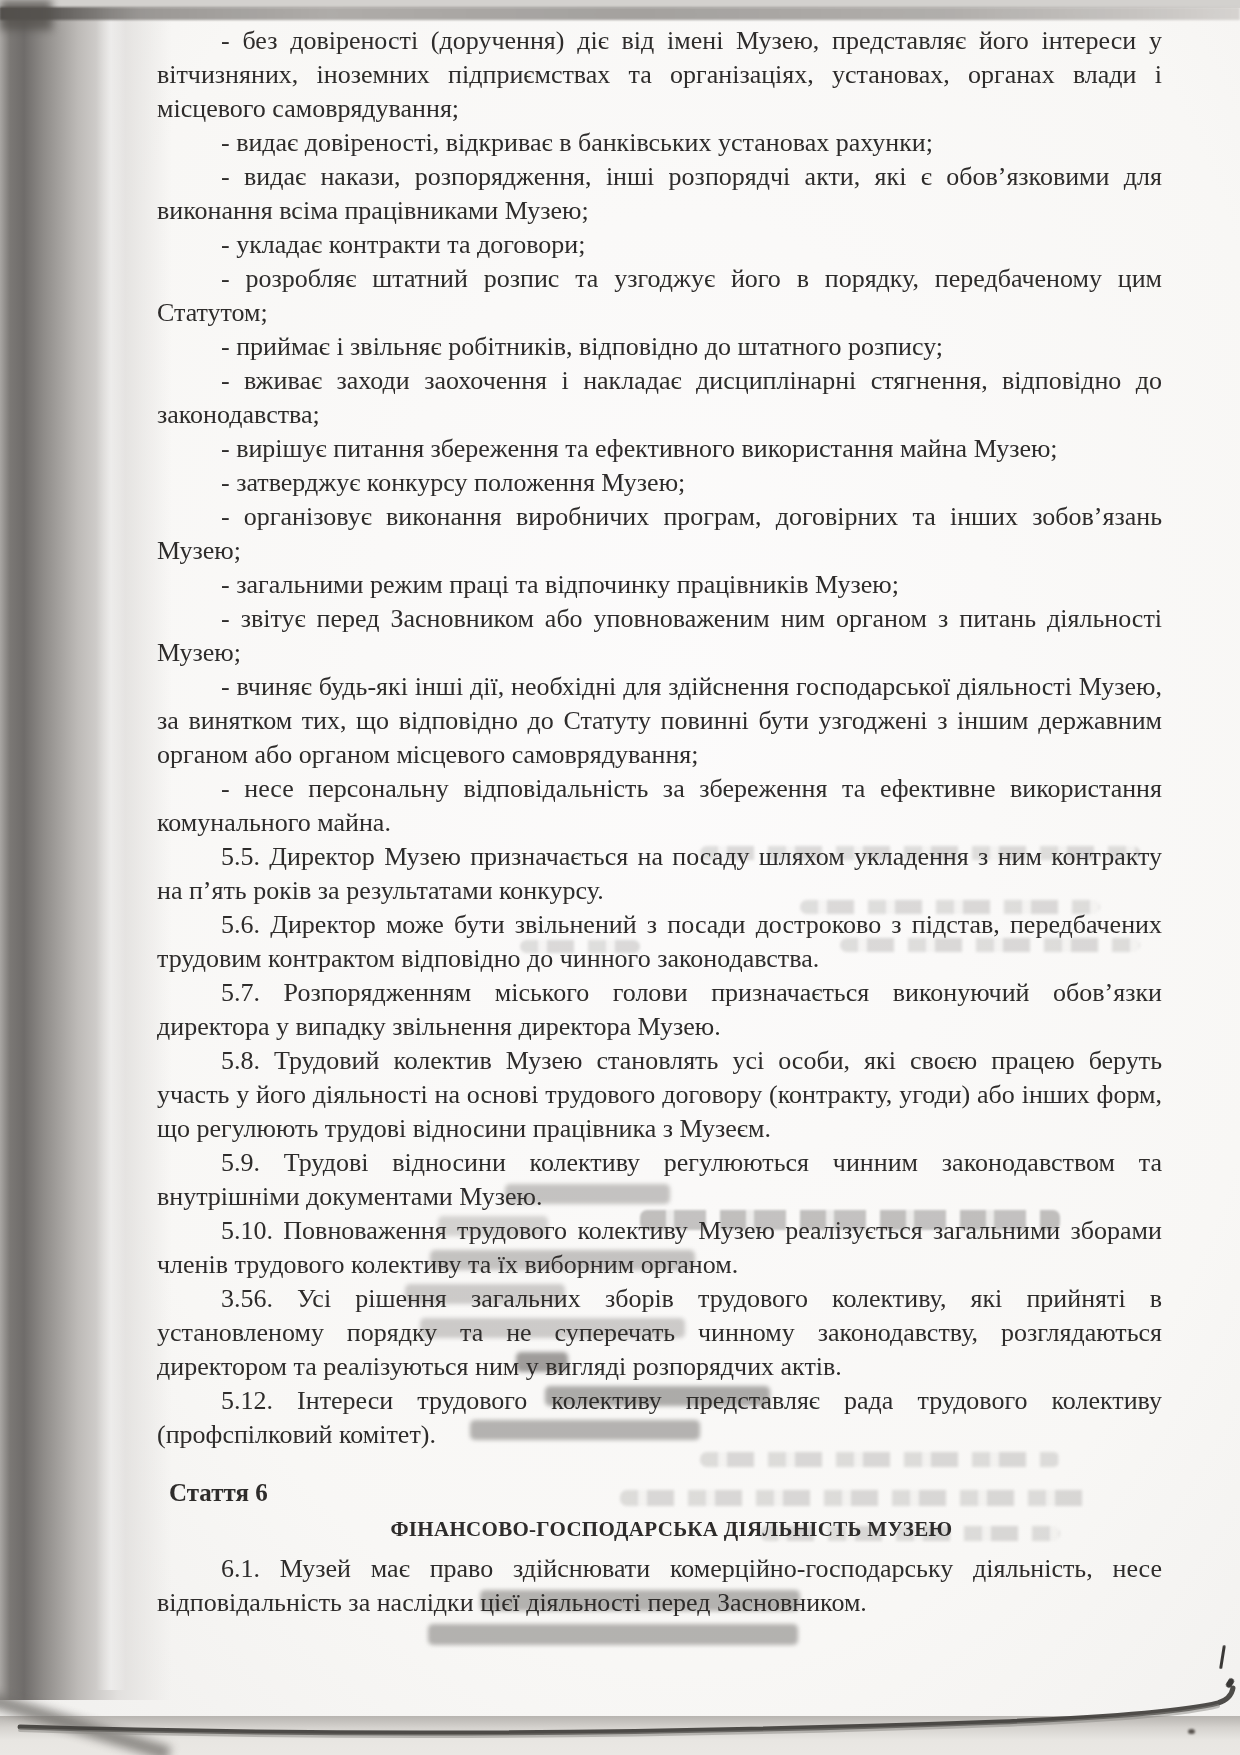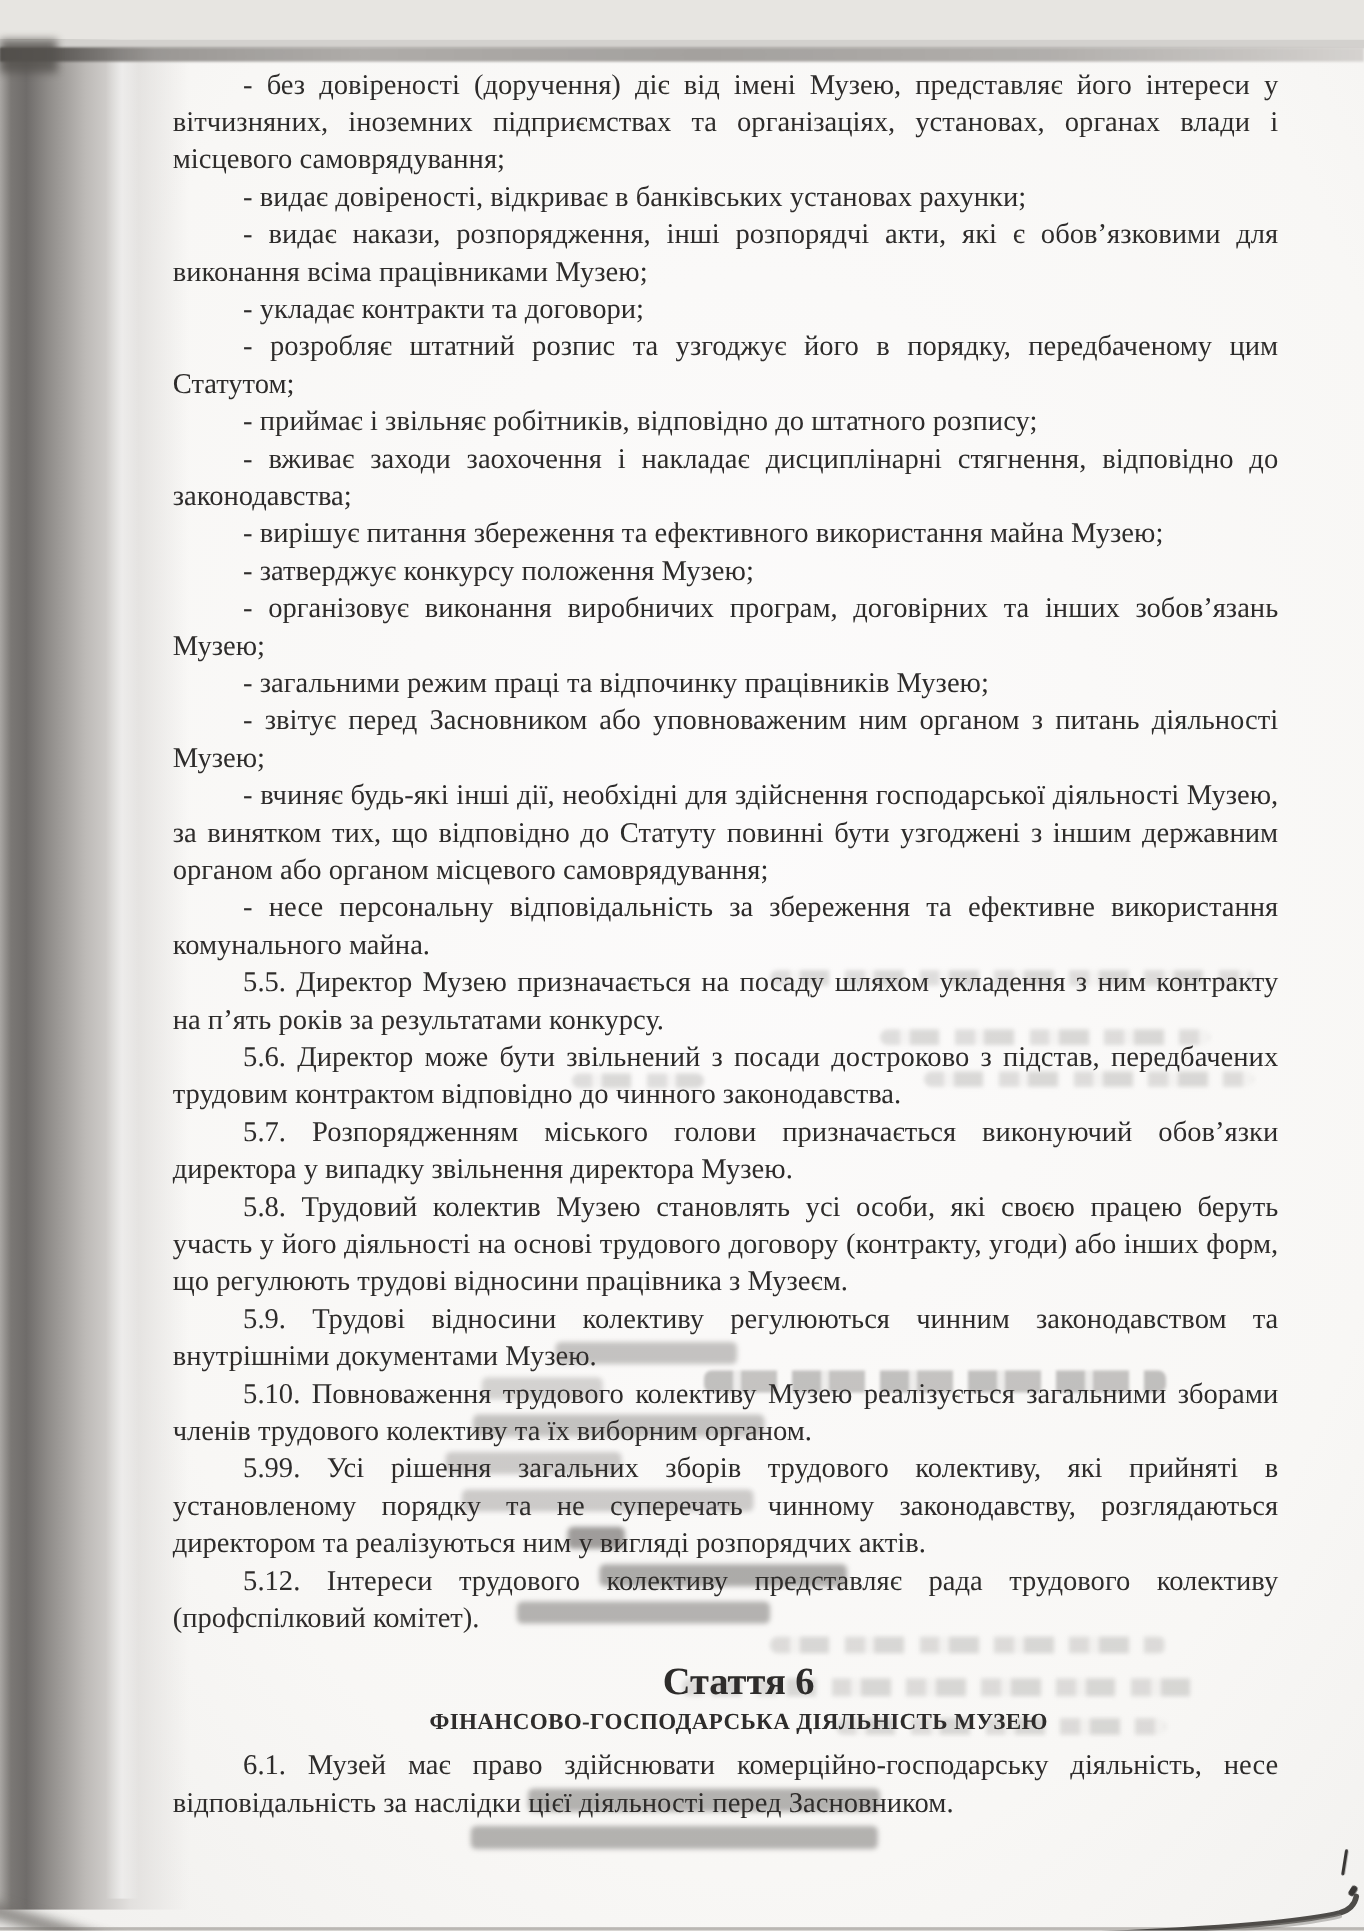--- a/index.html
+++ b/index.html
@@ -1,21 +1,21 @@
 <!DOCTYPE html>
 <html><head>
 <meta charset="utf-8">
 <style>
   html,body{margin:0;padding:0;}
   body{
     width:1240px;height:1755px;overflow:hidden;position:relative;
     background:#e7e5e1;
     font-family:"Liberation Serif","DejaVu Serif",serif;
   }
-  .scan{position:absolute;left:0;top:0;width:1240px;height:1652px;margin-top:36px;}
+  .scan{position:absolute;left:0;top:0;width:1240px;height:1652px;}
   
   .paper{
     position:absolute;left:0;top:0;width:1240px;height:1755px;
     background:radial-gradient(ellipse at 55% 40%, #fcfbfb 0%, #f8f7f5 65%, #f0efed 100%);
   }
   
   .scan-top{position:absolute;left:0;top:0;width:1240px;height:8px;background:#d3d1ce;z-index:4;}
   
   .top-band{
     position:absolute;left:0;top:7px;width:1240px;height:13px;z-index:4;
@@ -35,21 +35,21 @@
   
   .doc-text{
     position:absolute;left:157px;top:24px;width:1005px;z-index:2;
     color:#2e2c2b;filter:blur(0.35px);
   }
   .para{
     margin:0;text-indent:64px;text-align:justify;
     font-size:26px;line-height:34px;
   }
   .article-heading{margin-top:24px;transform:translateX(12px);}
-  .article-label{text-align:center;font-weight:bold;font-size:35px;line-height:34px;}
+  .article-label{text-align:left;font-weight:bold;font-size:25px;line-height:34px;}
   .article-title{text-align:center;font-weight:bold;font-size:21px;line-height:38px;letter-spacing:.3px;}
   .closing{margin-top:4px;}
   
   .ghost{
     position:absolute;z-index:1;border-radius:7px;filter:blur(1.8px);
     background:repeating-linear-gradient(90deg,
       rgba(110,108,106,.20) 0 18px, rgba(110,108,106,.04) 18px 27px,
       rgba(110,108,106,.23) 27px 54px, rgba(110,108,106,0) 54px 68px);
   }
   .ghost.bold{
@@ -108,21 +108,21 @@
     <p class="para">- загальними режим праці та відпочинку працівників Музею;</p>
     <p class="para">- звітує перед Засновником або уповноваженим ним органом з питань діяльності Музею;</p>
     <p class="para">- вчиняє будь-які інші дії, необхідні для здійснення господарської діяльності Музею, за винятком тих, що відповідно до Статуту повинні бути узгоджені з іншим державним органом або органом місцевого самоврядування;</p>
     <p class="para">- несе персональну відповідальність за збереження та ефективне використання комунального майна.</p>
     <p class="para">5.5. Директор Музею призначається на посаду шляхом укладення з ним контракту на п’ять років за результатами конкурсу.</p>
     <p class="para">5.6. Директор може бути звільнений з посади достроково з підстав, передбачених трудовим контрактом відповідно до чинного законодавства.</p>
     <p class="para">5.7. Розпорядженням міського голови призначається виконуючий обов’язки директора у випадку звільнення директора Музею.</p>
     <p class="para">5.8. Трудовий колектив Музею становлять усі особи, які своєю працею беруть участь у його діяльності на основі трудового договору (контракту, угоди) або інших форм, що регулюють трудові відносини працівника з Музеєм.</p>
     <p class="para">5.9. Трудові відносини колективу регулюються чинним законодавством та внутрішніми документами Музею.</p>
     <p class="para">5.10. Повноваження трудового колективу Музею реалізується загальними зборами членів трудового колективу та їх виборним органом.</p>
-    <p class="para">5.99. Усі рішення загальних зборів трудового колективу, які прийняті в установленому порядку та не суперечать чинному законодавству, розглядаються директором та реалізуються ним у вигляді розпорядчих актів.</p>
+    <p class="para">3.56. Усі рішення загальних зборів трудового колективу, які прийняті в установленому порядку та не суперечать чинному законодавству, розглядаються директором та реалізуються ним у вигляді розпорядчих актів.</p>
     <p class="para">5.12. Інтереси трудового колективу представляє рада трудового колективу (профспілковий комітет).</p>
 
     <div class="article-heading">
       <div class="article-label">Стаття 6</div>
       <div class="article-title">ФІНАНСОВО-ГОСПОДАРСЬКА ДІЯЛЬНІСТЬ МУЗЕЮ</div>
     </div>
 
     <p class="para closing">6.1. Музей має право здійснювати комерційно-господарську діяльність, несе відповідальність за наслідки цієї діяльності перед Засновником.</p>
   </div>
 

